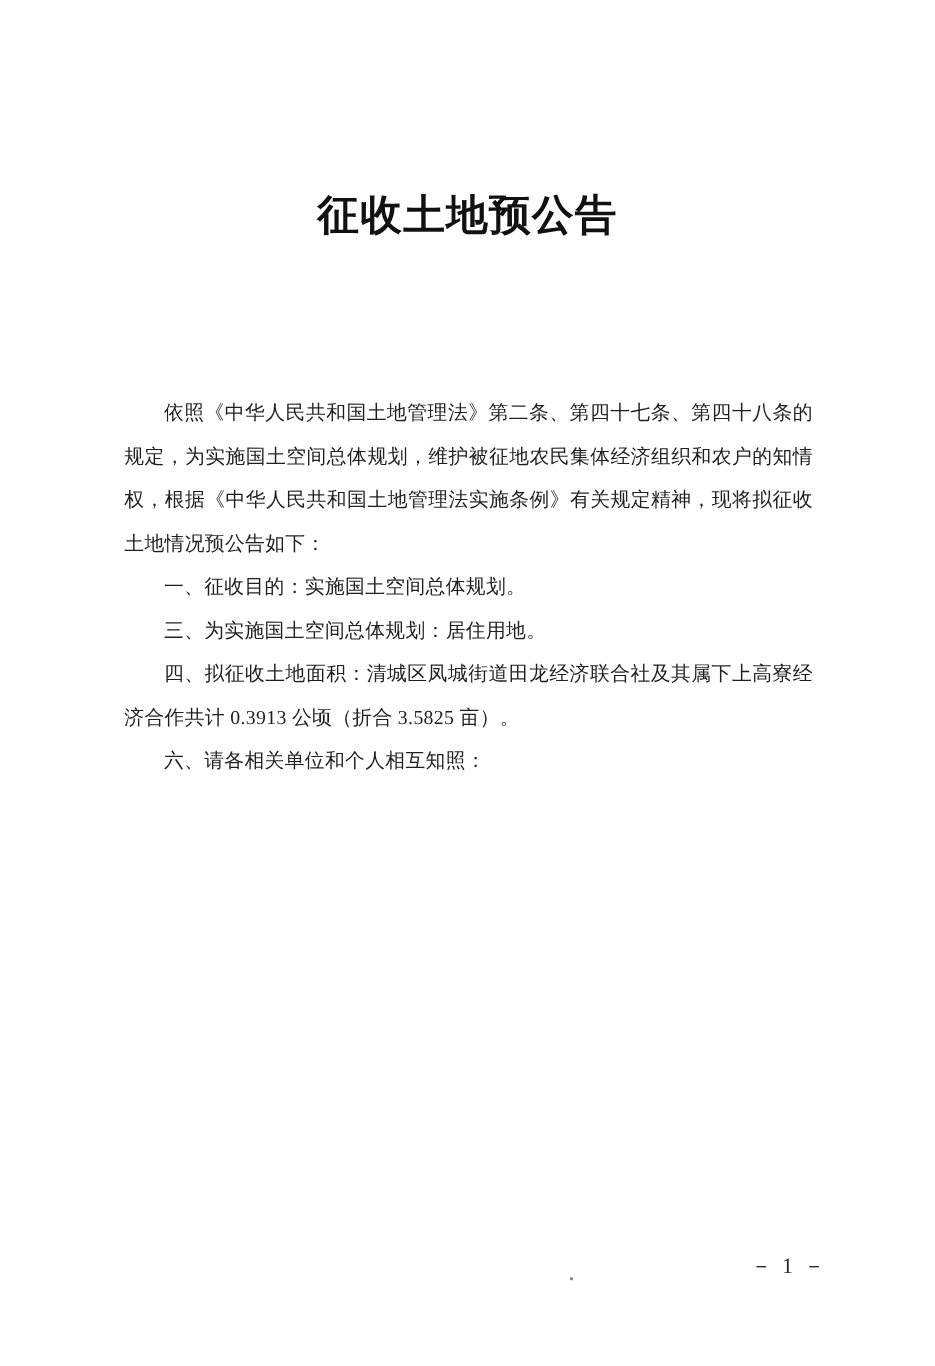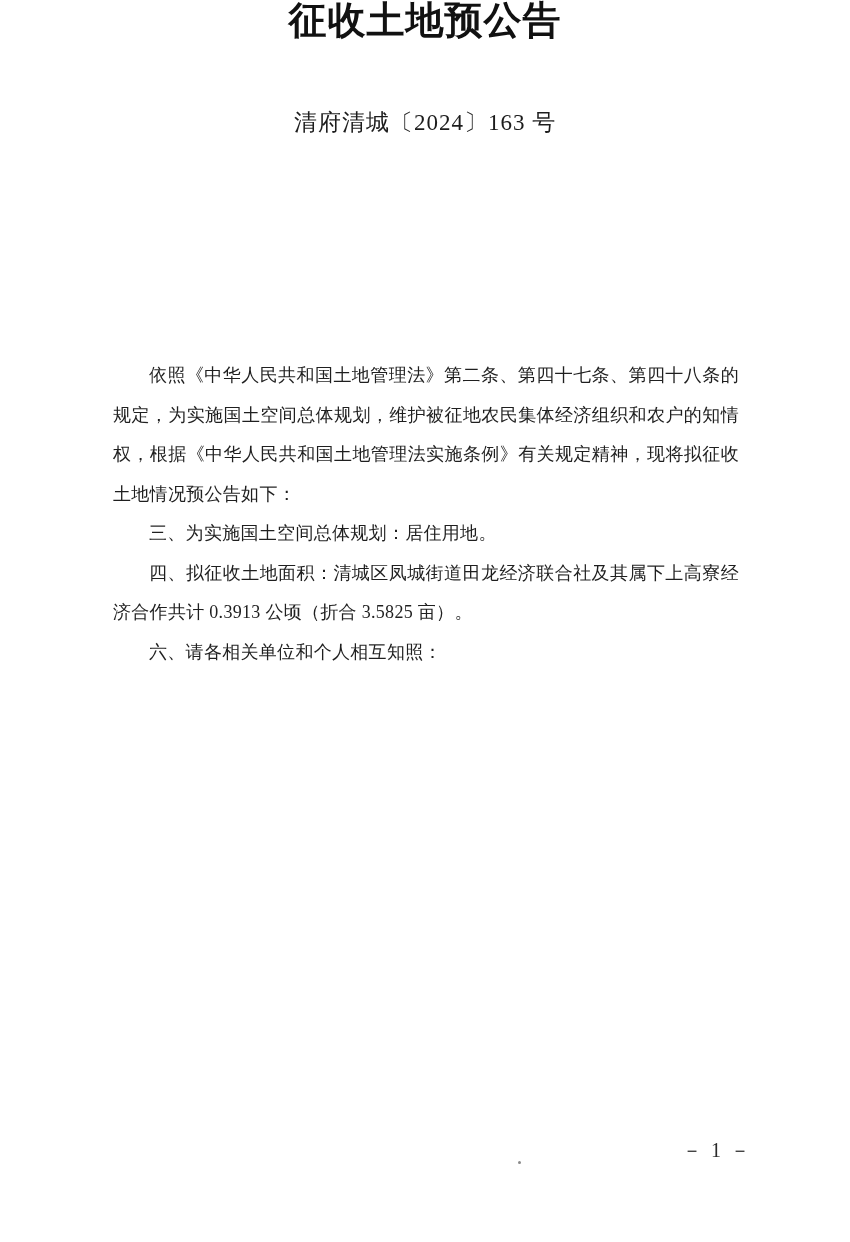--- a/index.html
+++ b/index.html
@@ -11,20 +11,21 @@
     position: relative;
     width: 850px;
     height: 1242px;
     background: #ffffff;
     overflow: hidden;
     font-family: "Liberation Serif", "DejaVu Serif", serif;
     color: #1c1c1c;
   }
   .doc-title {
     margin: 0;
+    padding-top: 176px;
     text-align: center;
     font-size: 38px;
     line-height: 40px;
     font-weight: 700;
     letter-spacing: 1px;
     color: #111111;
   }
   .doc-number {
     margin: 0;
     margin-top: 70px;
@@ -68,24 +69,24 @@
     background: #8a8a8a;
   }
 </style>
 </head>
 <body>
 
 <div class="page">
 
   <h1 class="doc-title">征收土地预公告</h1>
 
-  <div class="doc-number">清府清城〔2024〕163 号</div>
 
   <div class="doc-body">
     <p>依照《中华人民共和国土地管理法》第二条、第四十七条、第四十八条的规定，为实施国土空间总体规划，维护被征地农民集体经济组织和农户的知情权，根据《中华人民共和国土地管理法实施条例》有关规定精神，现将拟征收土地情况预公告如下：</p>
+    <p>一、征收目的：实施国土空间总体规划。</p>
     <p>三、为实施国土空间总体规划：居住用地。</p>
     <p>四、拟征收土地面积：清城区凤城街道田龙经济联合社及其属下上高寮经济合作共计 0.3913 公顷（折合 3.5825 亩）。</p>
     <p>六、请各相关单位和个人相互知照：</p>
   </div>
 
   <div class="scan-dot"></div>
 
   <div class="page-footer">－ 1 －</div>
 
 </div>

